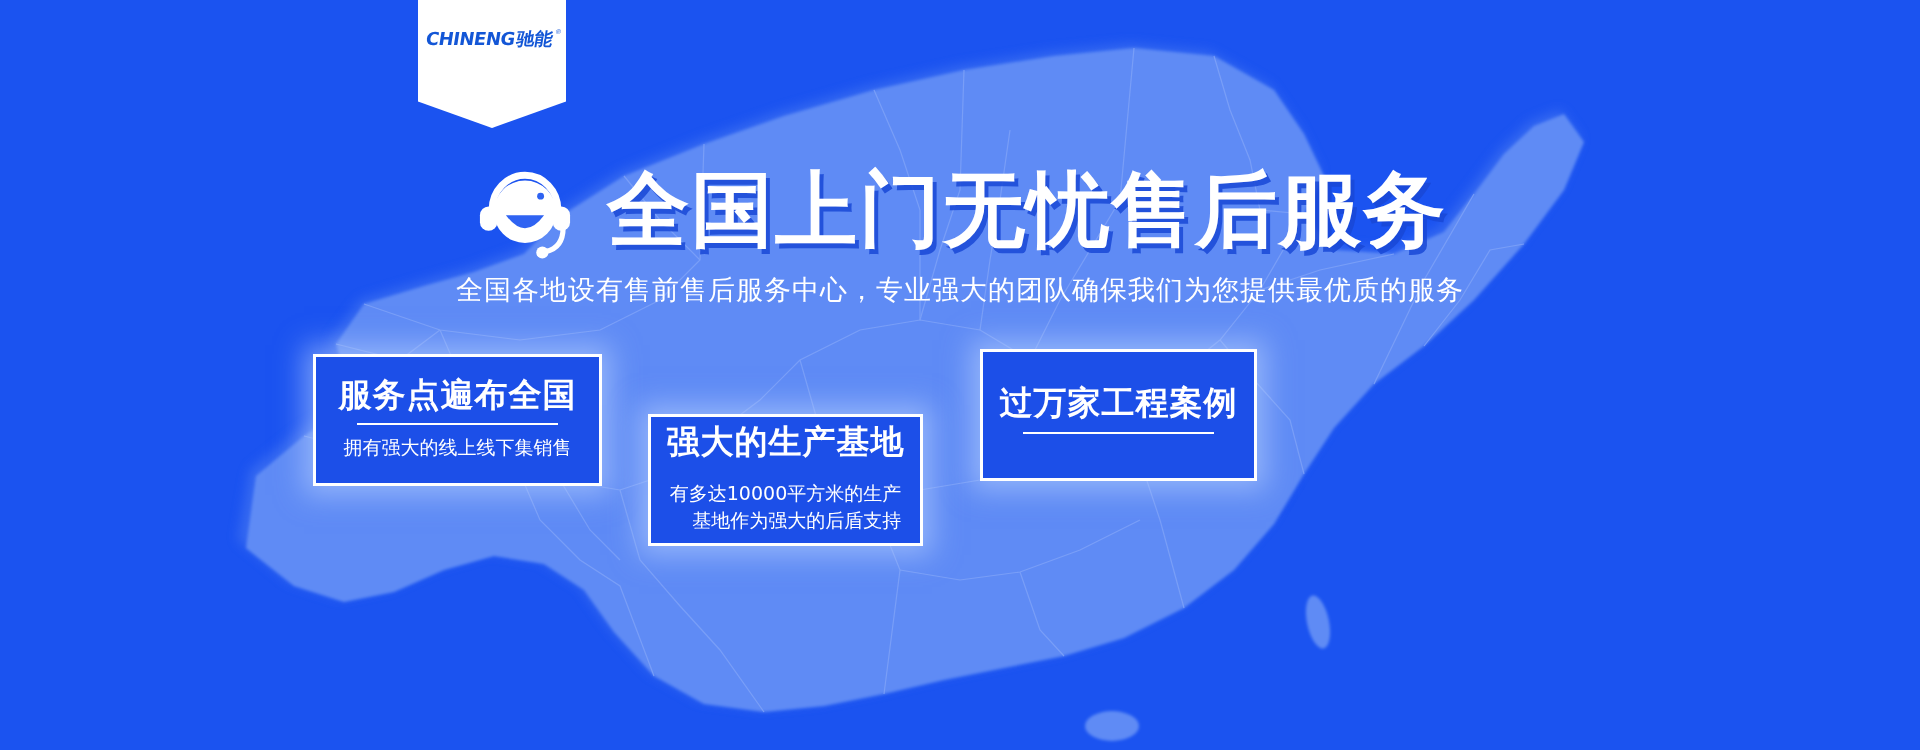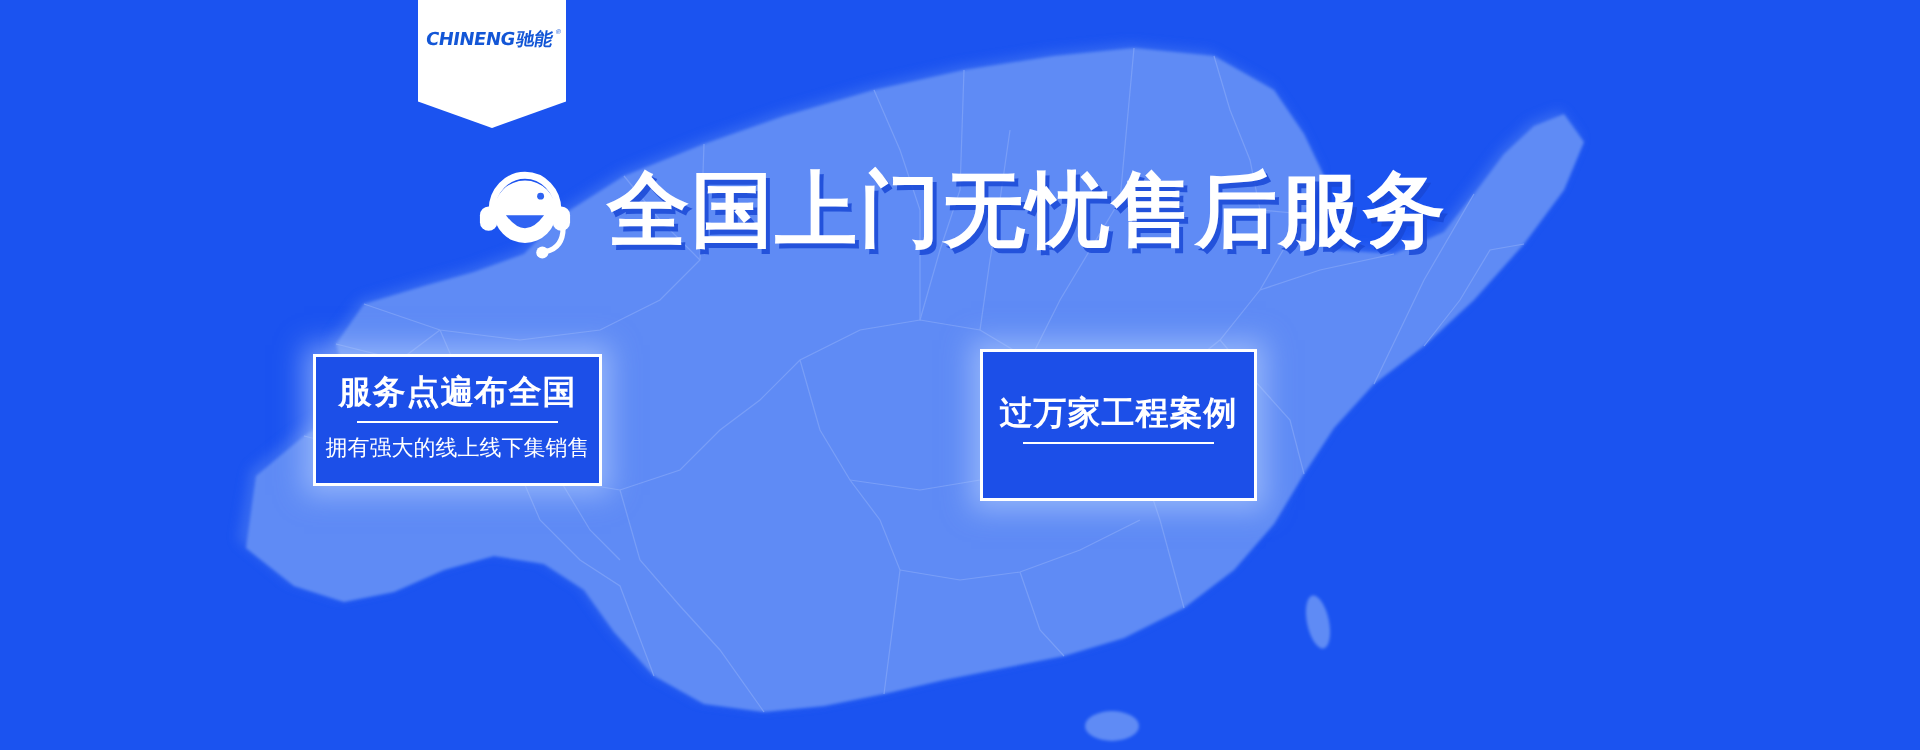--- a/index.html
+++ b/index.html
@@ -115,30 +115,30 @@
     white-space:nowrap;
   }
   .card-divider{
     width:84%;
     height:2px;
     background:#ffffff;
     margin:10px 0 9px;
   }
   .card-body{
     font-family:"DejaVu Sans","Liberation Sans",sans-serif;
-    font-size:22px;
+    font-size:19px;
     line-height:1.42;
     color:#ffffff;
     text-align:right;
     white-space:nowrap;
   }
 
   #card-1{ left:313px; top:354px; width:289px; height:132px; }
   #card-2{ left:648px; top:414px; width:275px; height:132px; }
-  #card-3{ left:980px; top:349px; width:277px; height:152px; }
+  #card-3{ left:980px; top:349px; width:277px; height:132px; }
 </style>
 </head>
 <body>
 
 <div id="stage">
 
   <div id="map-layer">
     <svg viewBox="0 0 1920 750" xmlns="http://www.w3.org/2000/svg" aria-hidden="true">
       <defs>
         <filter id="mapsoft" x="-12%" y="-12%" width="124%" height="124%">
@@ -233,28 +233,37 @@
       <circle cx="60" cy="62" r="36" fill="#ffffff"></circle>
 
       <path d="M38,66 Q60,96 82,66 Z" fill="#2f63f2"></path>
 
       <circle cx="78" cy="44" r="4" fill="#2f63f2"></circle>
     </svg>
 
     <div id="headline-text">全国上门无忧售后服务</div>
   </div>
 
+  <div id="subheadline">全国各地设有售前售后服务中心，专业强大的团队确保我们为您提供最优质的服务</div>
 
   <div class="card" id="card-1">
     <div class="card-title">服务点遍布全国</div>
     <div class="card-divider"></div>
     <div class="card-body">
       <div>拥有强大的线上线下集销售</div>
     </div>
   </div>
 
+  <div class="card" id="card-2">
+    <div class="card-title">强大的生产基地</div>
+    <div class="card-divider"></div>
+    <div class="card-body">
+      <div>有多达10000平方米的生产</div>
+      <div>基地作为强大的后盾支持</div>
+    </div>
+  </div>
 
   <div class="card" id="card-3">
     <div class="card-title">过万家工程案例</div>
     <div class="card-divider"></div>
   </div>
 
 </div>
 
 </body></html>

